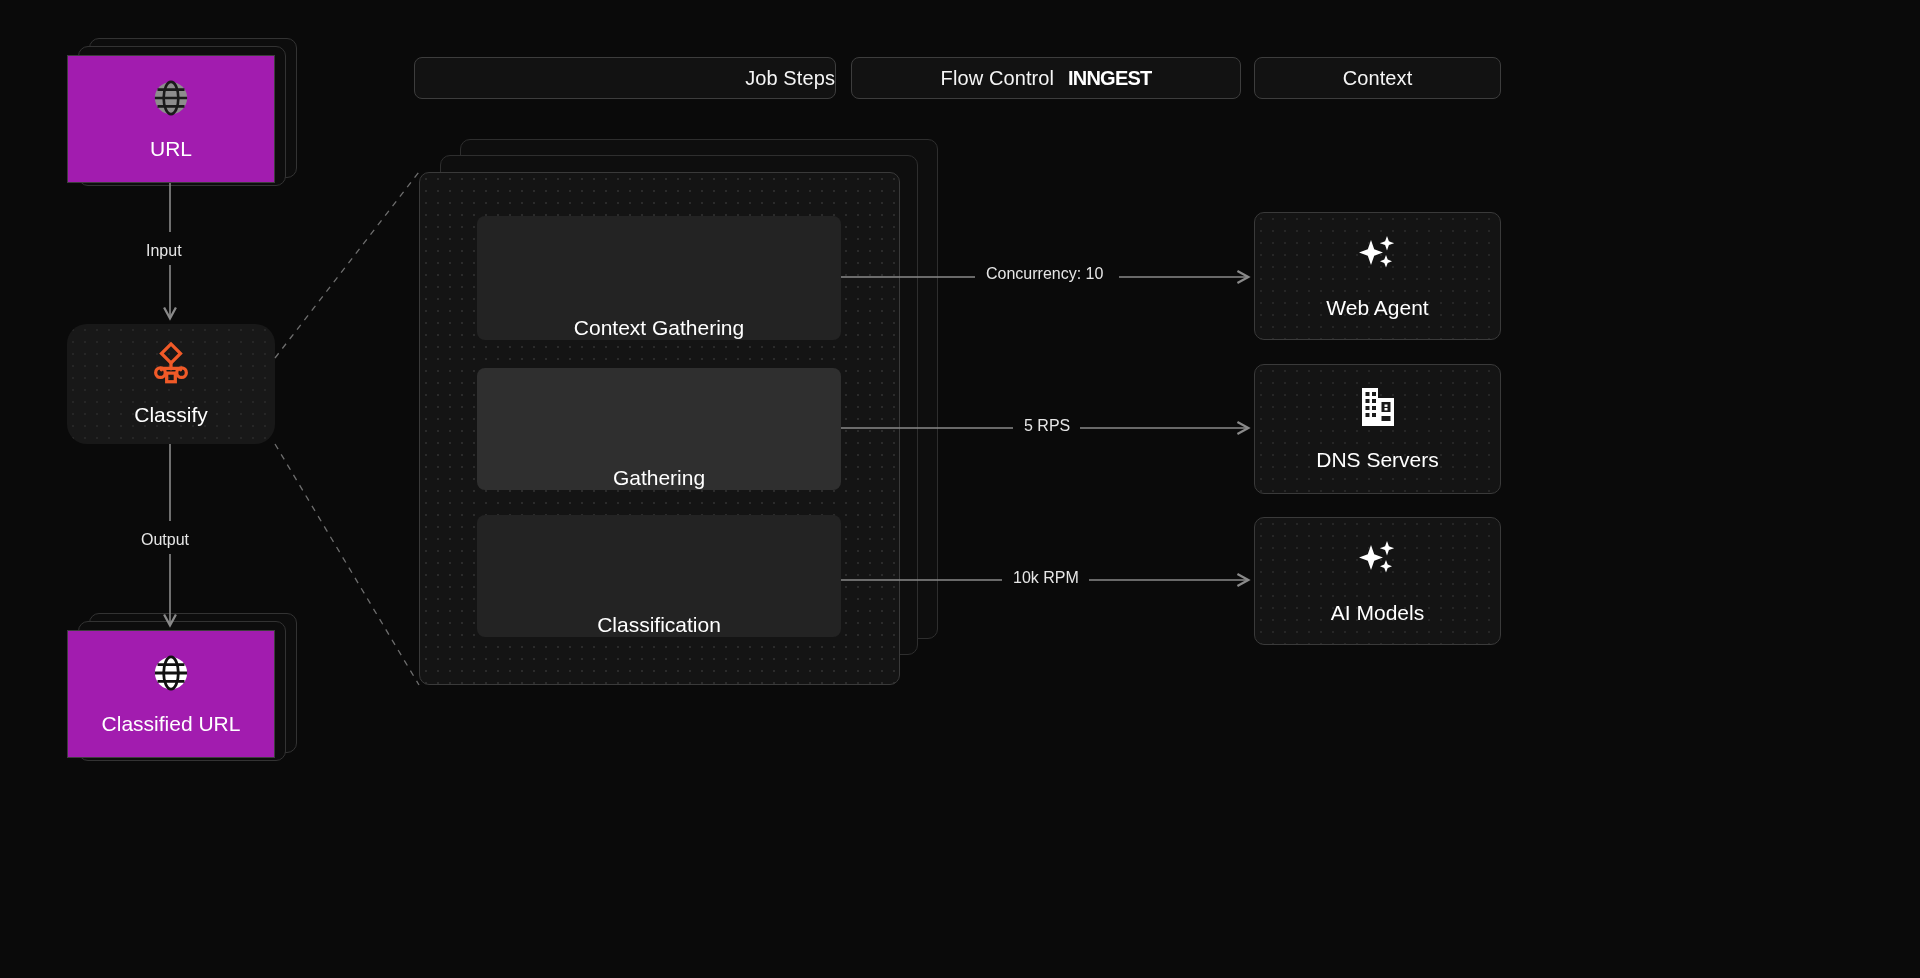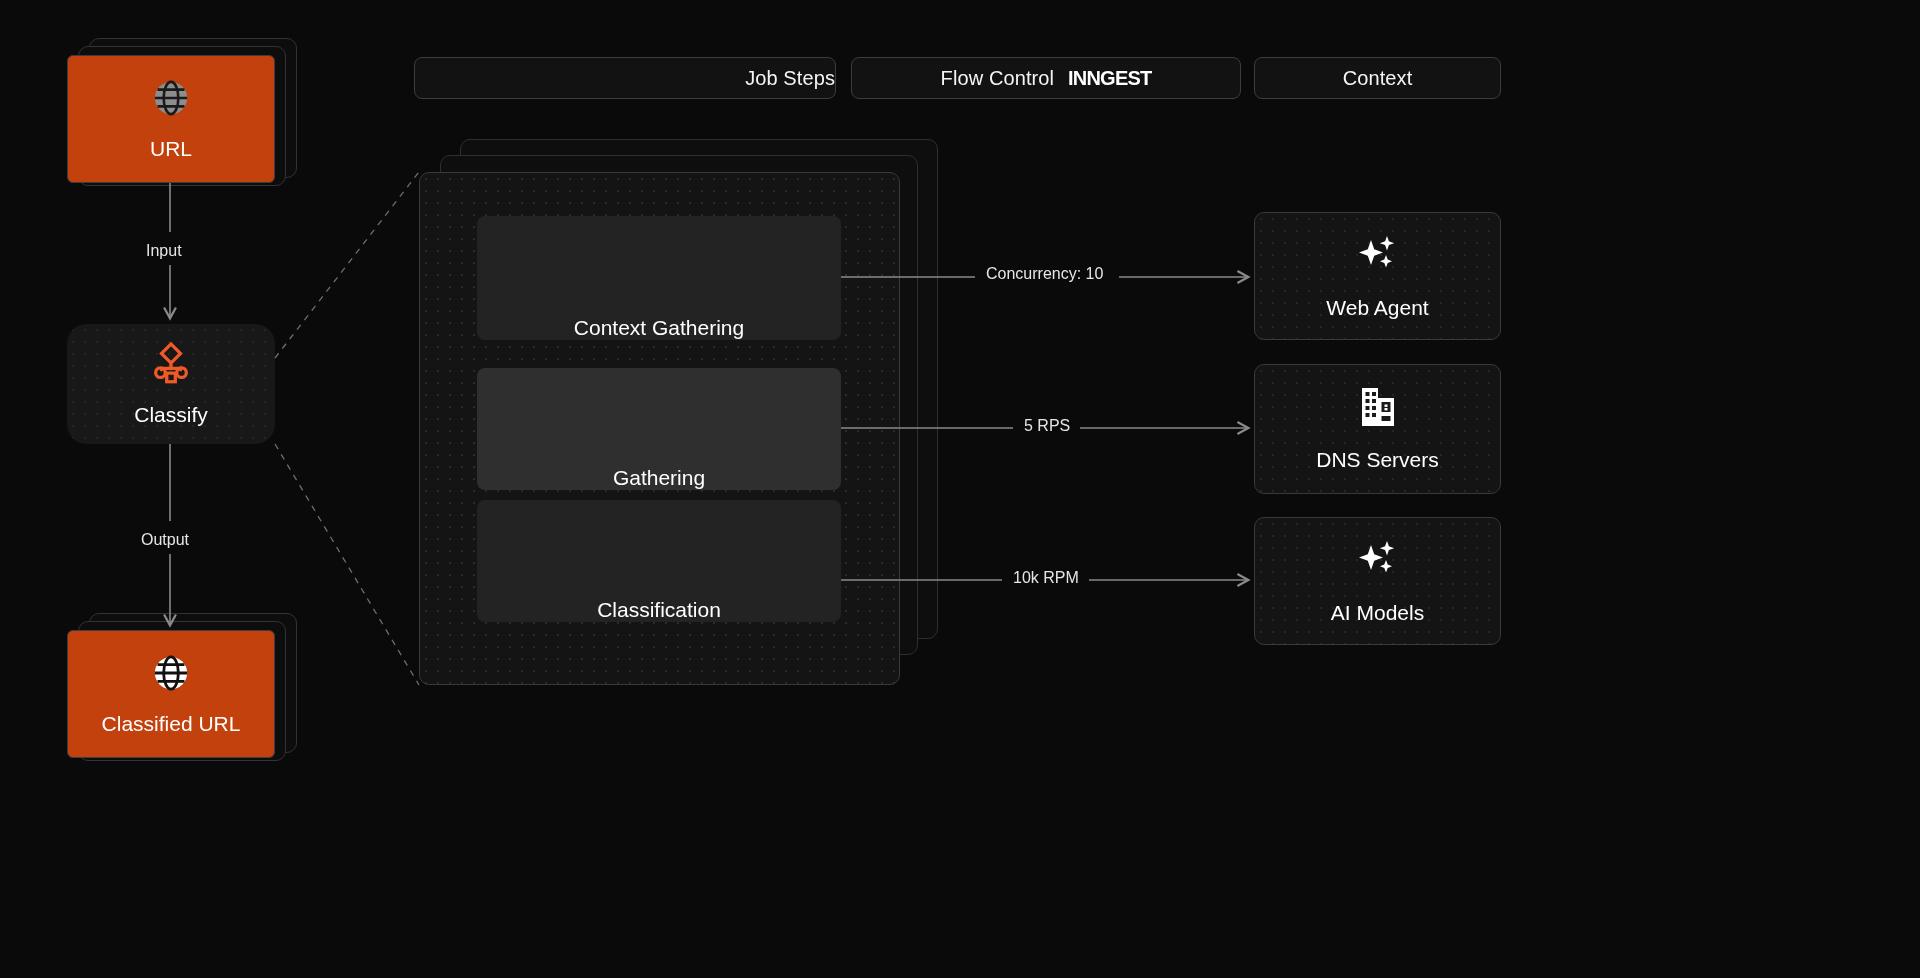--- a/index.html
+++ b/index.html
@@ -53,22 +53,22 @@
     font-size:20px;
     color:#ffffff;
   }
 
   
   .stacknode { position:absolute; }
   .stacknode .lyr { position:absolute; border:1px solid #333; border-radius:10px; background:#0d0d0d; }
   .stacknode .face {
     position:absolute;
     border:1px solid #3d3d3d;
-    border-radius:6px;
-    background:#c2410c;
+    border-radius:0;
+    background:#a21caf;
     display:flex;
     flex-direction:column;
     align-items:center;
     justify-content:center;
     gap:14px;
   }
   .nodelabel { font-size:21px; color:#ffffff; }
 
   .classify {
     position:absolute;
@@ -196,21 +196,21 @@
   <div class="ghost" style="left:460px; top:139px; width:478px; height:500px;"></div>
   <div class="ghost" style="left:440px; top:155px; width:478px; height:500px;"></div>
   <div class="card dotted" style="left:419px; top:172px; width:481px; height:513px;"></div>
 
   <div class="step" style="left:477px; top:216px; width:364px; height:124px;">
     <span>Context Gathering</span>
   </div>
   <div class="step hl" style="left:477px; top:368px; width:364px; height:122px;">
     <span>Gathering</span>
   </div>
-  <div class="step" style="left:477px; top:500px; width:364px; height:122px;">
+  <div class="step" style="left:477px; top:515px; width:364px; height:122px;">
     <span>Classification</span>
   </div>
 
   <div class="edgelabel" style="left:986px; top:265px;">Concurrency: 10</div>
   <div class="edgelabel" style="left:1024px; top:417px;">5 RPS</div>
   <div class="edgelabel" style="left:1013px; top:569px;">10k RPM</div>
 
   <div class="ctxcard" style="left:1254px; top:212px; width:247px; height:128px;">
     <span>
       <svg width="48" height="44" viewBox="0 0 48 44" aria-hidden="true">

